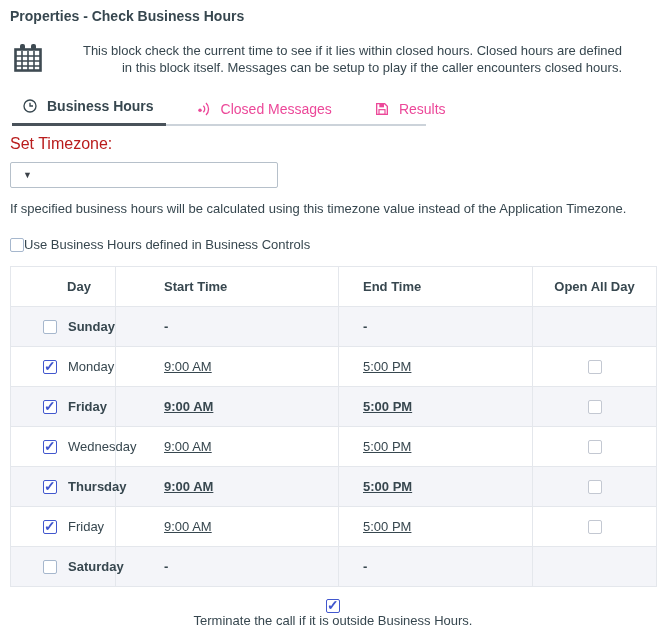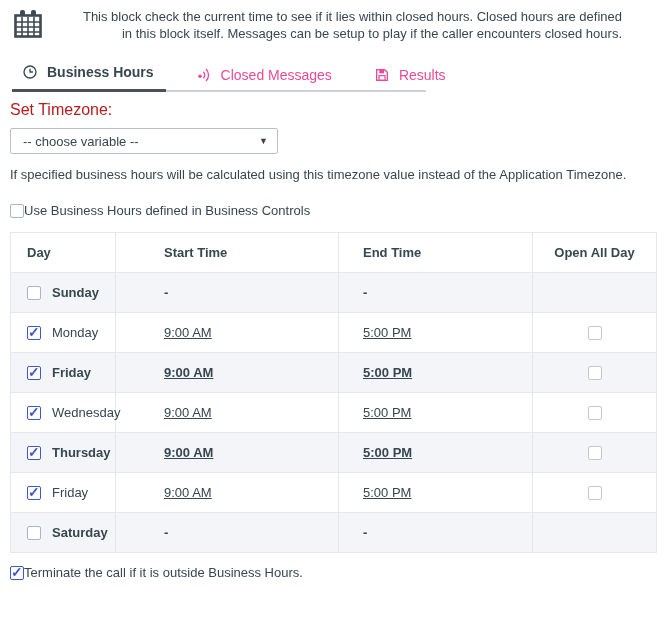--- a/index.html
+++ b/index.html
@@ -27,47 +27,48 @@
   .set-tz { color:#b91c1c; font-size:16px; margin:9px 0 9px 0; }
   .dropdown { width:268px; height:26px; border:1px solid #b6c0ca; border-radius:2px; background:#fff;
               display:flex; align-items:center; justify-content:space-between;
               padding:0 9px 0 12px; font-size:13px; color:#37474f; cursor:pointer; }
   .caret { font-size:9px; color:#3c4249; }
 
   .help { font-size:13px; color:#37474f; margin:13px 0 0 0; }
 
   .cb-row { display:flex; align-items:center; gap:0; font-size:13px; color:#37474f; }
   .cb-row.controls { margin-top:21px; }
-  .cb-row.terminate { margin-top:12px; }
+  .cb-row.terminate { margin-top:12px;flex-direction:column; }
 
   .cb { width:14px; height:14px; border:1px solid #a6b7cd; border-radius:2px; background:#fff;
         position:relative; display:inline-block; flex:none; cursor:pointer; vertical-align:middle; }
   .cb.gray { border-color:#c3c8d2; }
   .cb.checked { border-color:#4157ce; }
   .cb.checked::after { content:"\2713"; position:absolute; left:0px; top:-3px;
                        font-size:14px; font-weight:bold; color:#4157ce; }
 
   table { border-collapse:collapse; table-layout:fixed; width:646px; margin-top:14px; font-size:13px; }
   th, td { border:1px solid #e4e7ec; height:40px; padding:0; color:#37474f; }
   th { text-align:left; font-weight:bold; background:#fff; }
   tr.stripe td { background:#f4f5f9;font-weight:bold; }
   .col-day { width:105px; } .col-start { width:223px; } .col-end { width:194px; } .col-open { width:124px; }
-  th.h-day, td.c-day { padding-left:16px; }
+  th.h-day, td.c-day { padding-left:32px;text-align:center; }
   th.h-start, td.c-start { padding-left:48px; }
   th.h-end, td.c-end { padding-left:24px; }
   th.h-open { text-align:center; padding-left:0; }
   td.c-open { text-align:center; }
   .day-wrap { display:flex; align-items:center; gap:11px; }
   .time-link { color:#37474f; text-decoration:underline; cursor:pointer; }
 </style>
 </head>
 <body>
 
 <div class="wrap">
 
+  <h1 class="page-title">Properties - Check Business Hours</h1>
 
   <div class="info">
     <span class="info-icon">
       <svg viewBox="0 0 32 32" width="32" height="32">
         <rect x="3.5" y="7.5" width="25" height="21" fill="none" stroke="#3e4a52" stroke-width="2.6"></rect>
         <rect x="8" y="2" width="5" height="6" rx="2" fill="#3e4a52"></rect>
         <rect x="19" y="2" width="5" height="6" rx="2" fill="#3e4a52"></rect>
         <path d="M4 14h24 M4 19h24 M4 24h24 M10 9v19 M16 9v19 M22 9v19" stroke="#3e4a52" stroke-width="1.6" fill="none"></path>
       </svg>
     </span>
@@ -95,21 +96,20 @@
         <rect x="8" y="4.5" width="7" height="5" fill="currentColor"></rect>
         <rect x="7.5" y="13" width="9" height="7" fill="none" stroke="currentColor" stroke-width="1.8"></rect>
       </svg>
       <span>Results</span>
     </div>
   </div>
 
   <div class="set-tz">Set Timezone:</div>
 
   <div class="dropdown">
-    <span>-- choose variable --</span>
     <span class="caret">▼</span>
   </div>
 
   <div class="help">If specified business hours will be calculated using this timezone value instead of the Application Timezone.</div>
 
   <div class="cb-row controls">
     <span class="cb"></span>
     <span>Use Business Hours defined in Business Controls</span>
   </div>
 

